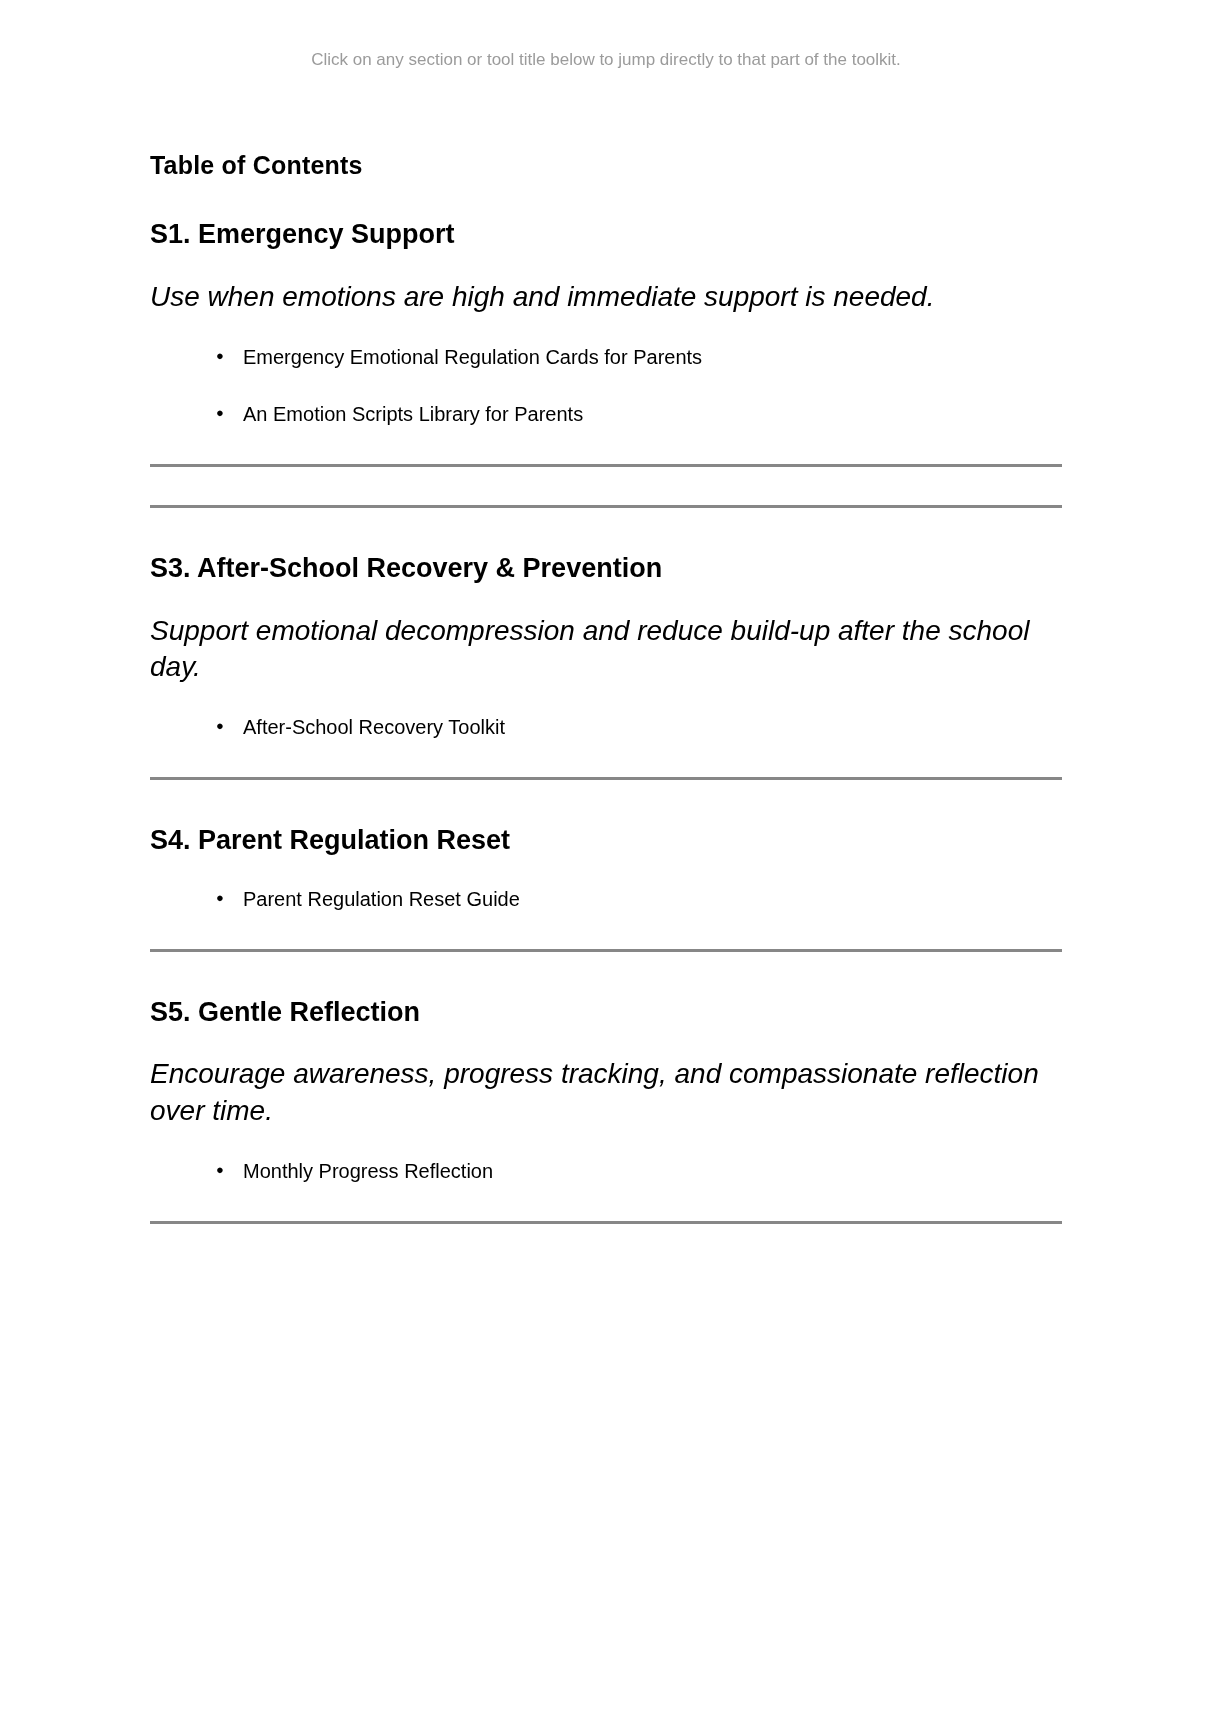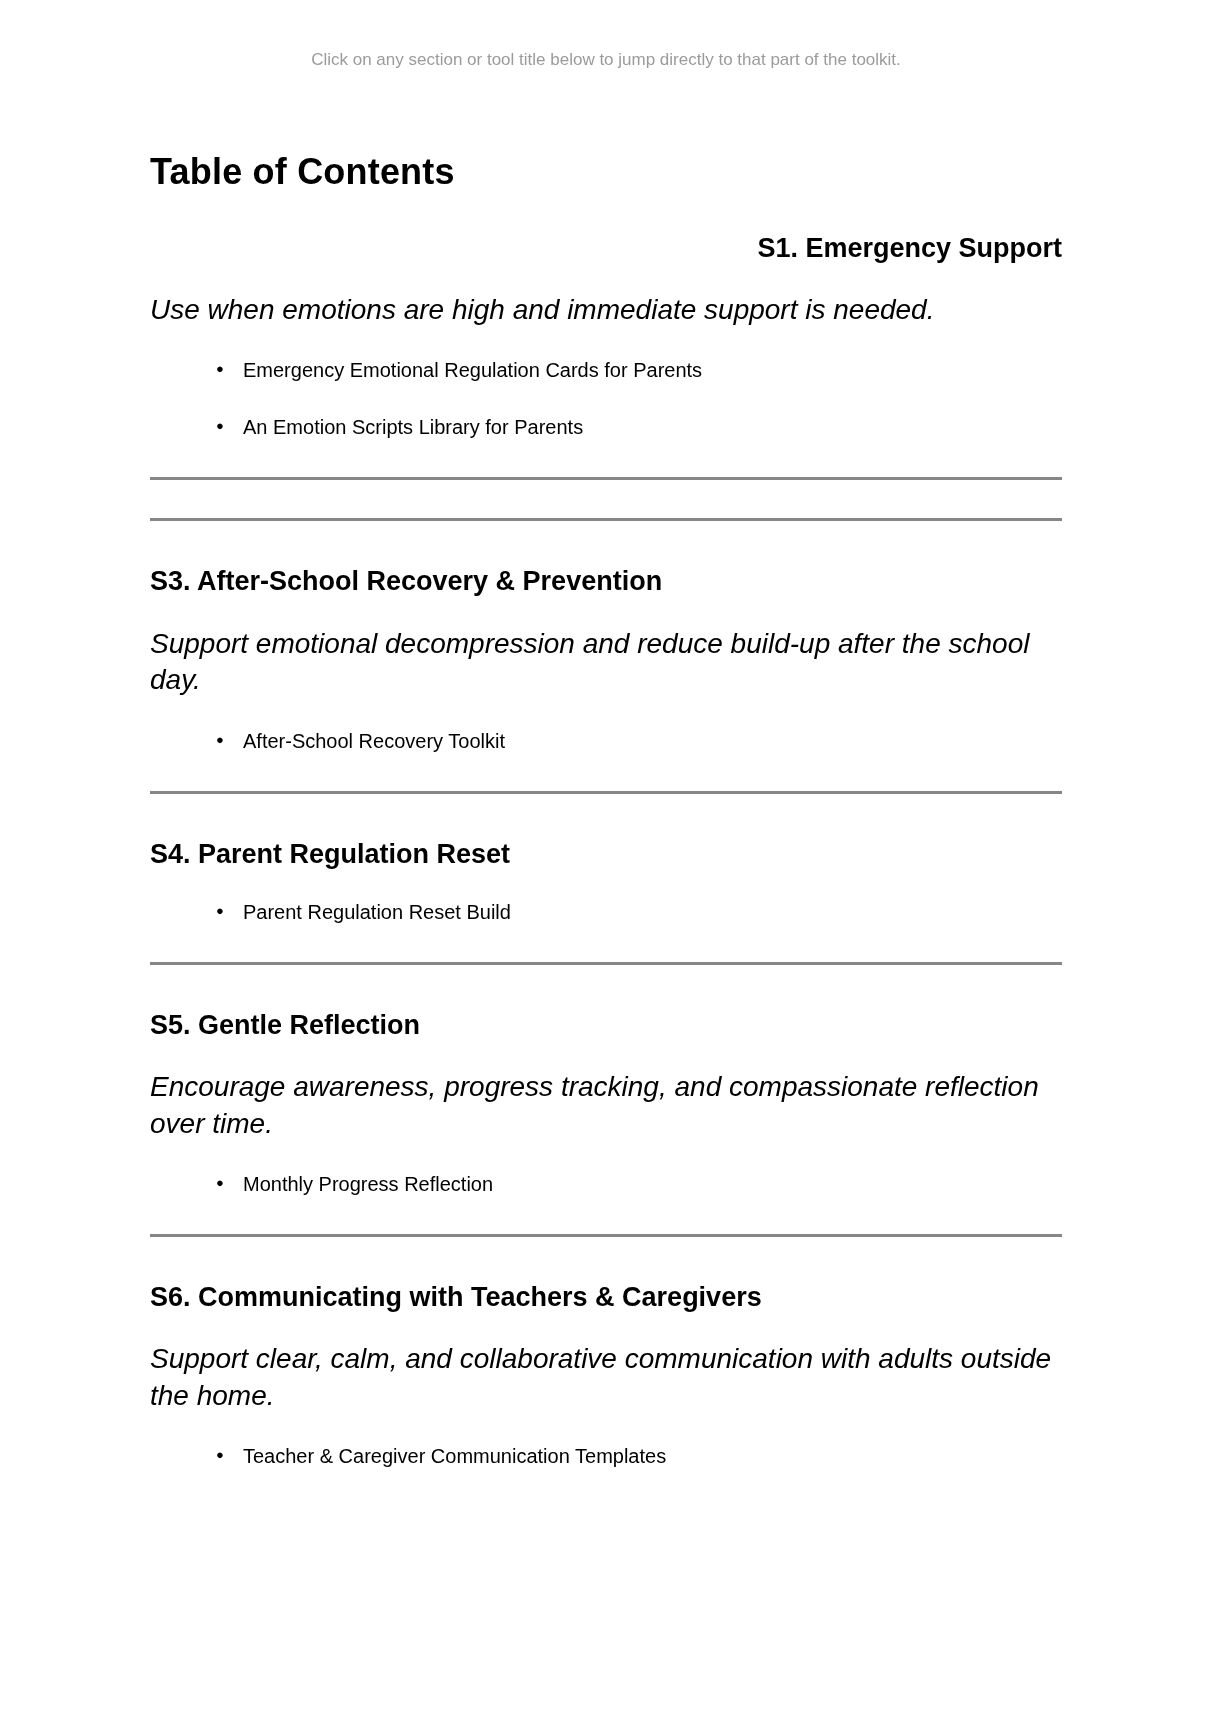--- a/index.html
+++ b/index.html
@@ -25,36 +25,35 @@
     padding-top:50px;
     font-size:17px;
     line-height:1.2;
     text-align:center;
     color:var(--note-gray);
   }
   .content{
     margin:0 150px;
   }
   .title{
-    font-size:36px;
+    font-size:25px;
     line-height:1.2;
     font-weight:700;
     margin:80px 0 0 0;
     letter-spacing:0.2px;
   }
   .toc-section h2.heading{
     font-size:27px;
     line-height:1.2;
     font-weight:700;
     margin:44px 0 0 0;
     cursor:pointer;
   }
   .content > section:first-of-type h2.heading{
     margin-top:38px;
-    text-align:right;
   }
   .desc{
     font-size:28px;
     line-height:1.3;
     font-style:italic;
     margin:28px 0 0 0;
   }
   ul.tools{
     list-style:none;
     margin:30px 0 0 0;
@@ -116,38 +115,31 @@
       <ul class="tools">
         <li>After-School Recovery Toolkit</li>
       </ul>
     </section>
 
     <hr class="divider">
 
     <section class="toc-section">
       <h2 class="heading">S4. Parent Regulation Reset</h2>
       <ul class="tools">
-        <li>Parent Regulation Reset Build</li>
+        <li>Parent Regulation Reset Guide</li>
       </ul>
     </section>
 
     <hr class="divider">
 
     <section class="toc-section">
       <h2 class="heading">S5. Gentle Reflection</h2>
       <p class="desc">Encourage awareness, progress tracking, and compassionate reflection over time.</p>
       <ul class="tools">
         <li>Monthly Progress Reflection</li>
       </ul>
     </section>
 
     <hr class="divider">
 
-    <section class="toc-section">
-      <h2 class="heading">S6. Communicating with Teachers &amp; Caregivers</h2>
-      <p class="desc">Support clear, calm, and collaborative communication with adults outside the home.</p>
-      <ul class="tools">
-        <li>Teacher &amp; Caregiver Communication Templates</li>
-      </ul>
-    </section>
 
   </div>
 </div>
 
 </body></html>

